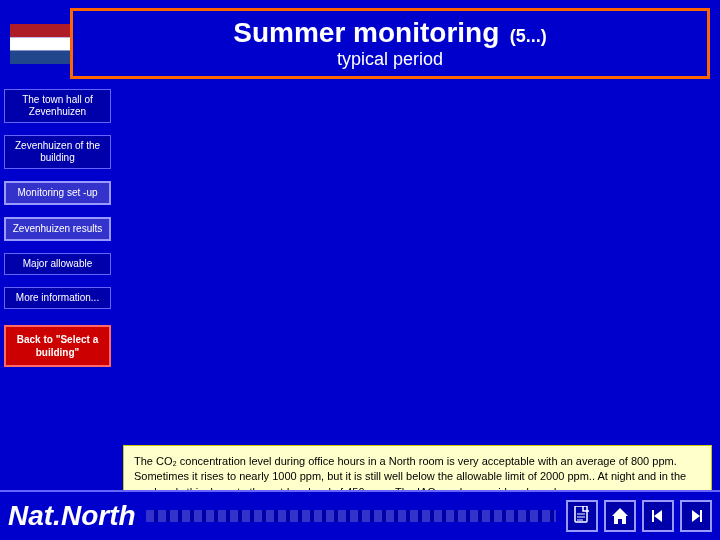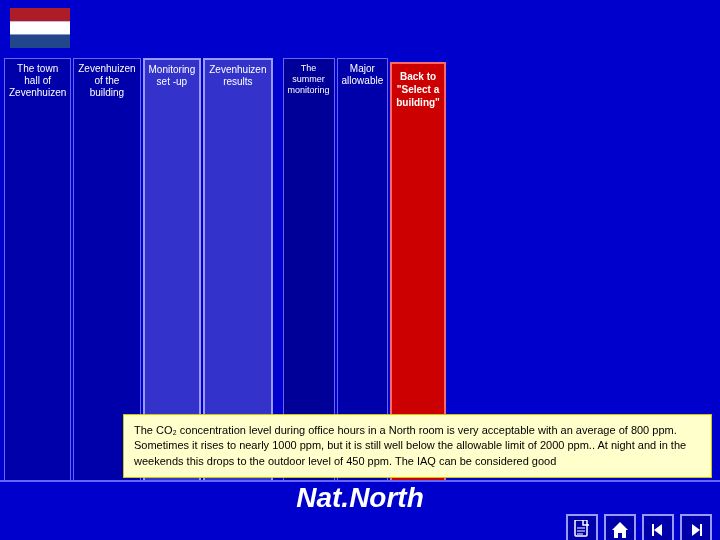--- a/index.html
+++ b/index.html
@@ -44,22 +44,22 @@
       display: flex;
       height: 430px;
     }
 
     
     .sidebar {
       width: 115px;
       flex-shrink: 0;
       padding: 2px 4px;
       display: flex;
-      flex-direction: row;
-      gap: 2px;
+      flex-direction: column;
+      gap: 12px;
     }
 
     .sidebar-item {
       background-color: #0000aa;
       border: 1px solid #6666ff;
       color: white;
       font-size: 10px;
       text-align: center;
       padding: 4px 4px;
       cursor: pointer;
@@ -108,27 +108,26 @@
       color: #000000;
       line-height: 1.4;
     }
 
     
     .footer {
       position: absolute;
       bottom: 0;
       left: 0;
       right: 0;
-      height: 60px;
+      height: 50px;
       background-color: #0000cc;
       display: flex;
       align-items: center;
       padding: 0 8px;
       border-top: 2px solid #6666ff;
-      flex-direction: column;
     }
 
     .nat-vent {
       font-size: 28px;
       font-weight: bold;
       color: white;
       font-style: italic;
     }
 
     .footer-nav {
@@ -172,43 +171,50 @@
 <body>
 
 <div class="header">
   <div class="flag-container">
     <svg width="60" height="40" viewBox="0 0 60 40">
       <rect x="0" y="0" width="60" height="13.3" fill="#AE1C28"></rect>
       <rect x="0" y="13.3" width="60" height="13.4" fill="#FFFFFF"></rect>
       <rect x="0" y="26.7" width="60" height="13.3" fill="#21468B"></rect>
     </svg>
   </div>
+  <div class="header-title-box">
+    <div>
+      <span class="header-title">Summer monitoring</span>
+      <span class="header-title" style="font-size:18px; margin-left:6px;">(5...)</span>
+    </div>
+    <div class="header-subtitle">typical period</div>
+  </div>
 </div>
 
 <div class="main-layout">
 
   <div class="sidebar">
 
     <div class="sidebar-item">
       <span>The town hall of Zevenhuizen</span>
     </div>
     <div class="sidebar-item">
       <span>Zevenhuizen of the building</span>
     </div>
     <div class="sidebar-item active">
       <span>Monitoring set -up</span>
     </div>
     <div class="sidebar-item active">
       <span>Zevenhuizen results</span>
     </div>
-    <div class="sidebar-item sub">
-      <span>The summer monitoring</span>
-    </div>
     <div class="sidebar-item">
       <span>Major allowable</span>
+    </div>
+    <div class="sidebar-item">
+      <span>More information...</span>
     </div>
 
     <div class="back-btn">
       <span>Back to "Select a building"</span>
     </div>
 
   </div>
 
   <div class="content">
     <div class="content-text-box">

